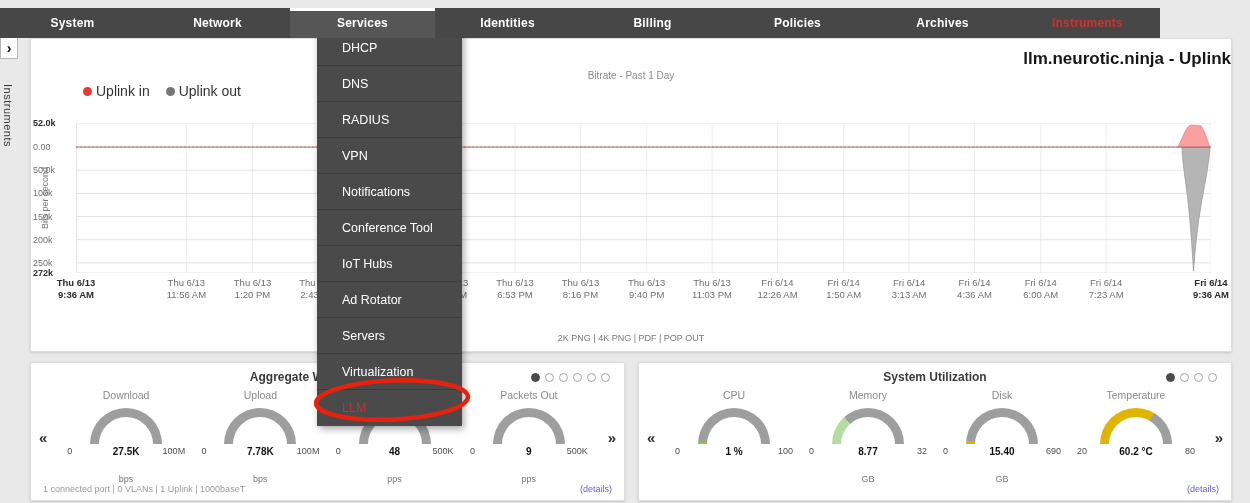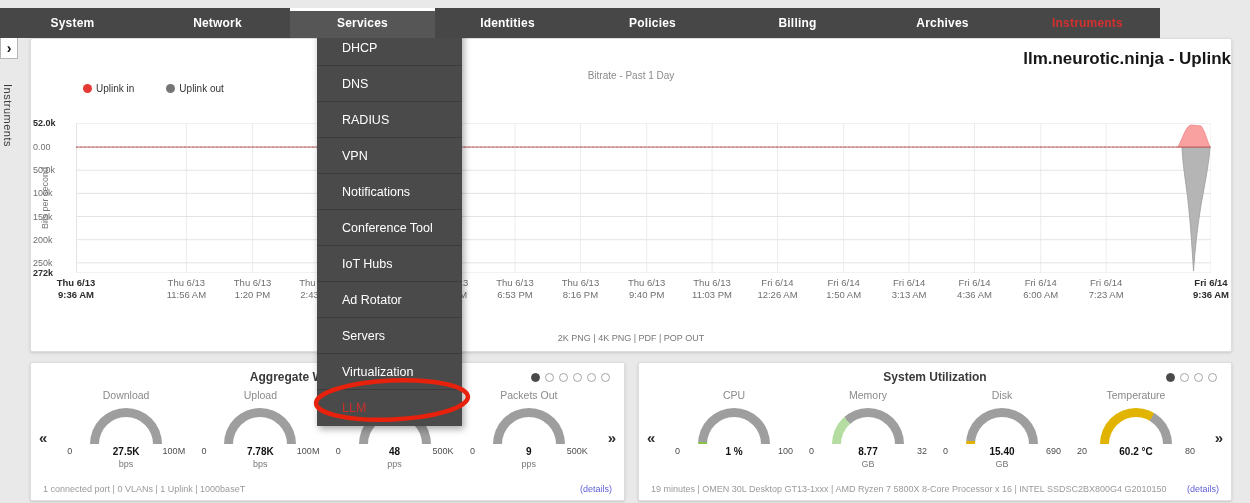--- a/index.html
+++ b/index.html
@@ -26,21 +26,21 @@
 
 
 .card{position:absolute;background:#fff;border:1px solid #dedede;border-radius:2px;box-shadow:0 1px 3px rgba(0,0,0,.15)}
 #chartcard{left:30px;top:38px;width:1202px;height:314px}
 #wanpanel{left:30px;top:362px;width:595px;height:139px}
 #syspanel{left:638px;top:362px;width:594px;height:139px}
 
 
 .c-title{position:absolute;top:10px;left:0;width:100%;text-align:right;font-size:17px;font-weight:bold;color:#171717}
 .c-sub{position:absolute;top:31px;left:0;width:100%;text-align:center;font-size:10px;color:#8b8b8b}
-.c-legend{position:absolute;left:52px;top:44px;display:flex;gap:32px;font-size:10px;color:#333}
+.c-legend{position:absolute;left:52px;top:44px;display:flex;gap:16px;font-size:14px;color:#333}
 .c-legend .li{display:flex;align-items:center;gap:4px}
 .c-legend .sw{width:9px;height:9px;border-radius:50%}
 .c-ylab{position:absolute;left:14px;top:159px;transform:translate(-50%,-50%) rotate(-90deg);font-size:9px;color:#777;white-space:nowrap}
 #plot{position:absolute;left:45px;top:84px;width:1135px;height:150px}
 .ylbl{position:absolute;width:40px;text-align:left;padding-right:4px;font-size:9px;color:#6f6f6f;line-height:10px}
 .ylbl.b{font-weight:bold;color:#2c2c2c}
 .xlbl{position:absolute;top:238px;transform:translateX(-50%);text-align:center;font-size:9.5px;color:#6f6f6f;line-height:12px;white-space:nowrap}
 .xlbl.b{font-weight:bold;color:#2c2c2c}
 .c-links{position:absolute;top:294px;left:0;width:100%;text-align:center;font-size:9px;color:#777}
 .c-links a{color:#777;text-decoration:none;cursor:pointer}
@@ -56,34 +56,34 @@
 .p-footer{position:absolute;bottom:6px;left:12px;font-size:9px;color:#9a9a9a}
 .p-details{position:absolute;bottom:6px;right:12px;font-size:9px;color:#5f5fd9;text-decoration:none;cursor:pointer}
 
 
 .gauge{display:flex;flex-direction:column;align-items:center;width:25%}
 .g-title{font-size:10.5px;color:#8a8a8a;height:14px;margin-bottom:5px}
 .g-arc{position:relative;width:72px;height:36px;border-radius:72px 72px 0 0;overflow:hidden}
 .g-hole{position:absolute;left:9px;bottom:-1px;width:54px;height:28px;border-radius:54px 54px 0 0;background:#fff}
 .g-row{position:relative;display:flex;justify-content:space-between;width:118px;margin-top:2px;font-size:9px;color:#4d4d4d;height:12px}
 .g-val{position:absolute;left:50%;transform:translateX(-50%);font-size:10px;font-weight:bold;color:#111}
-.g-unit{font-size:9px;color:#777;height:11px;margin-top:1px}
+.g-unit{font-size:9px;color:#777;height:11px;margin-top:16px}
 </style>
 </head>
 <body>
 
 <div id="app">
 
   <div id="nav">
       <div class="nav-item">System</div>
       <div class="nav-item">Network</div>
       <div class="nav-item active">Services</div>
       <div class="nav-item">Identities</div>
+      <div class="nav-item">Billing</div>
       <div class="nav-item">Policies</div>
-      <div class="nav-item">Billing</div>
       <div class="nav-item">Archives</div>
       <div class="nav-item alert">Instruments</div>
     </div>
 
   <div id="expander">›</div>
   <div id="drawer-label">Instruments</div>
 
   <div id="chartcard" class="card">
     <div class="c-title">llm.neurotic.ninja - Uplink</div>
     <div class="c-sub">Bitrate - Past 1 Day</div>
@@ -330,21 +330,20 @@
           <div class="g-row">
             <span>20</span>
             <span class="g-val">60.2 °C</span>
             <span>80</span>
           </div>
           <div class="g-unit"></div>
         </div>
       </div>
     <div class="p-prev">«</div>
     <div class="p-next">»</div>
-    <div class="p-footer">19 minutes | OMEN 30L Desktop GT13-1xxx | AMD Ryzen 7 5800X 8-Core Processor x 16 | INTEL SSDSC2BX800G4 G2010150</div>
     <a class="p-details">(details)</a>
   </div>
 
   <div id="menu">
       <div class="menu-item">DHCP</div>
       <div class="menu-item">DNS</div>
       <div class="menu-item">RADIUS</div>
       <div class="menu-item">VPN</div>
       <div class="menu-item">Notifications</div>
       <div class="menu-item">Conference Tool</div>

